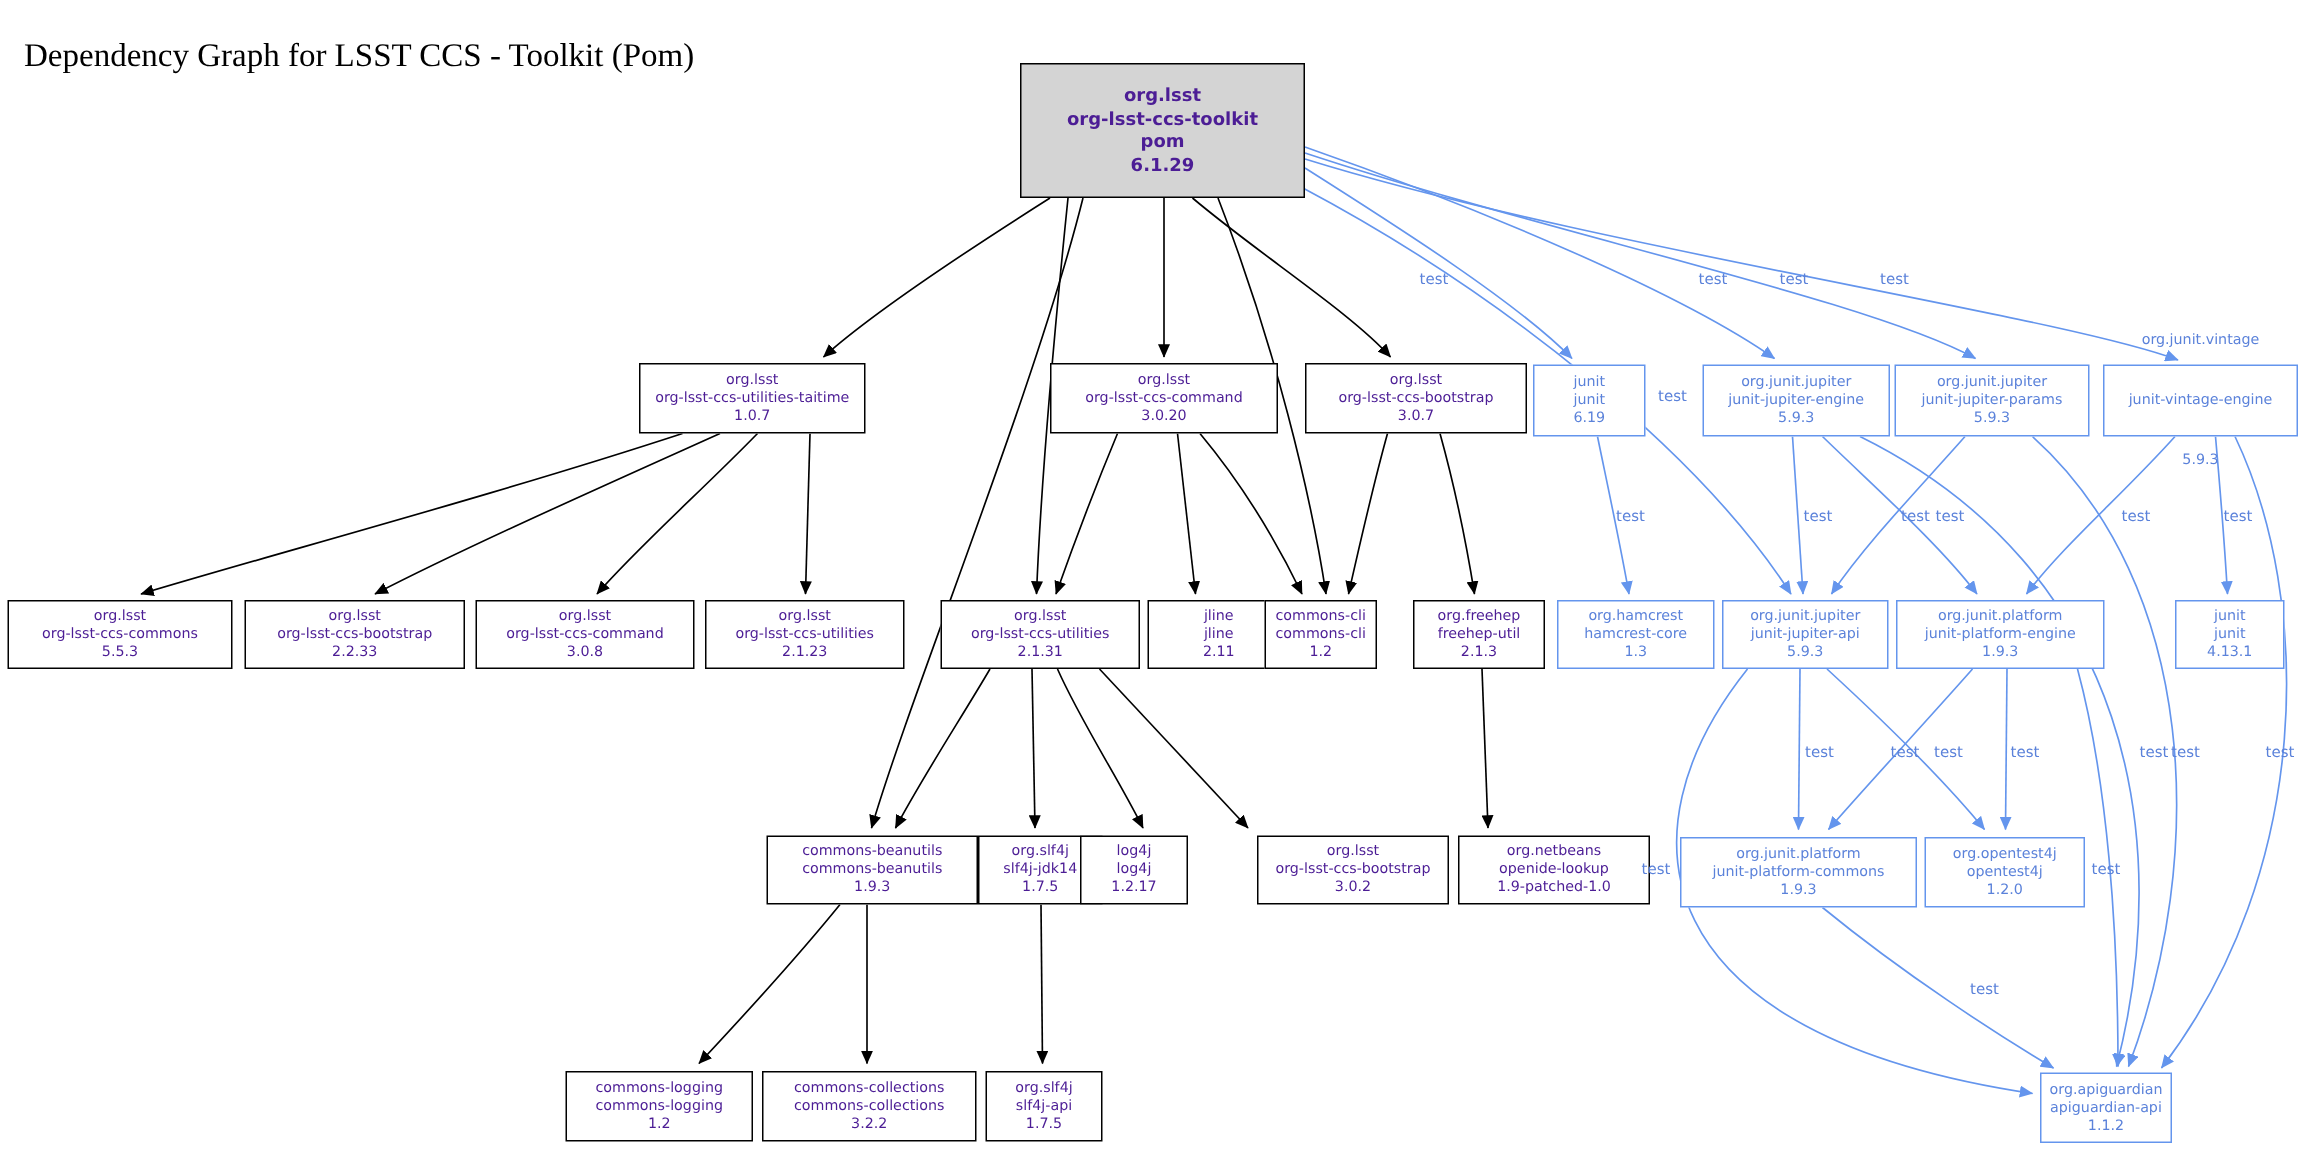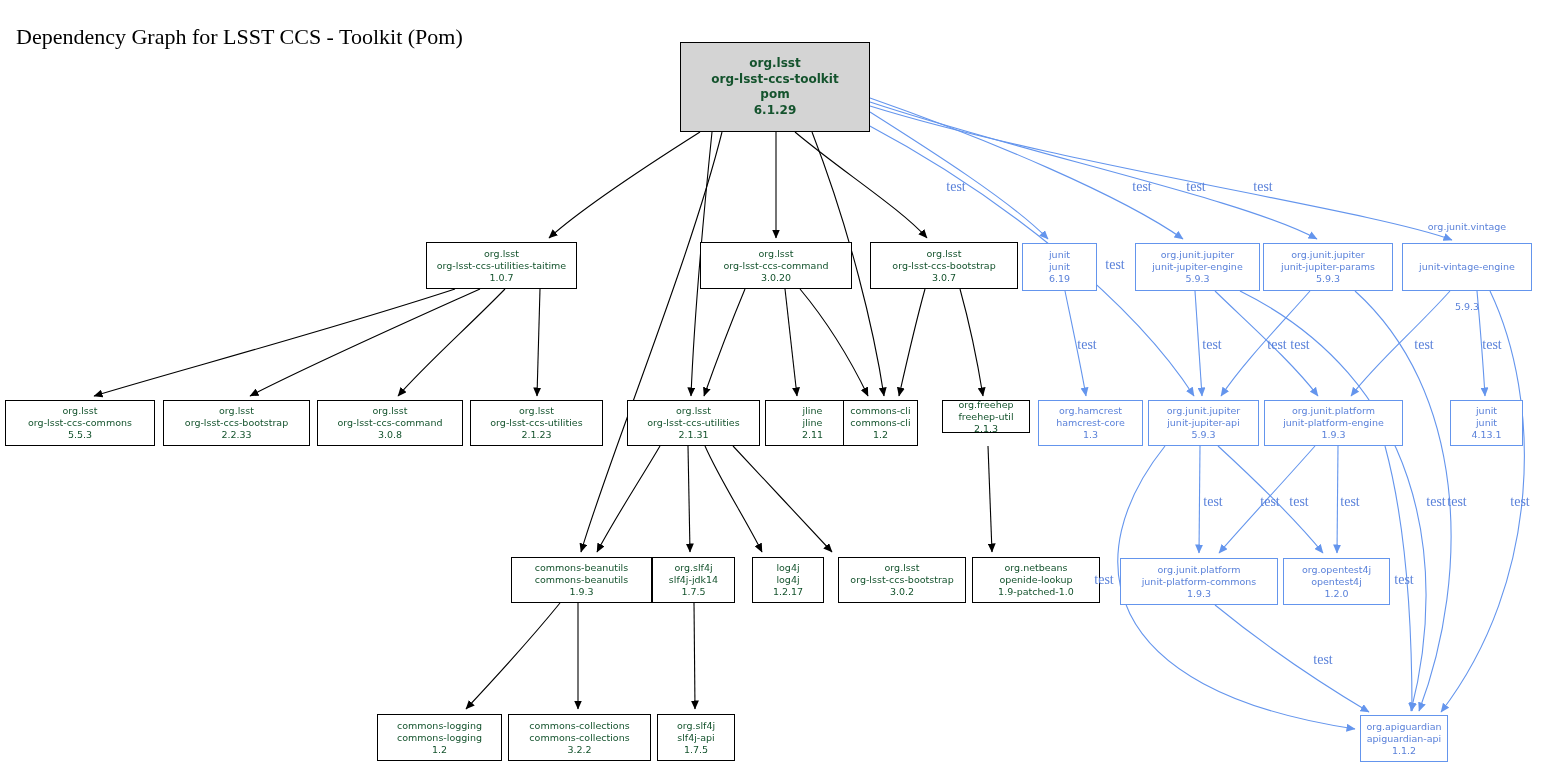--- a/index.html
+++ b/index.html
@@ -3,25 +3,25 @@
 <meta charset="utf-8">
 <style>
   html,body{margin:0;padding:0;background:#ffffff;}
   body{width:1545px;height:768px;position:relative;overflow:hidden;
        font-family:"DejaVu Sans","Liberation Sans",sans-serif;}
   #title{position:absolute;left:16px;top:6px;font-family:"Liberation Serif","DejaVu Serif",serif;
          font-size:22px;color:#000;white-space:nowrap;margin-top:18px;}
   #edges{position:absolute;left:0;top:0;width:1545px;height:768px;}
   .node{position:absolute;box-sizing:border-box;border:1px solid #000;background:#fff;
         display:flex;flex-direction:column;justify-content:center;align-items:center;
-        font-size:9.5px;line-height:12px;color:#14532d;text-align:center;white-space:nowrap;}
+        font-size:9.5px;line-height:12px;color:#4c1d95;text-align:center;white-space:nowrap;}
   .node.root{background:#d4d4d4;font-size:12px;line-height:15.5px;font-weight:600;}
   .node.test{border-color:#6495ED;color:#5b82da;}
-  .edge-label{position:absolute;transform:translate(-50%,-50%);font-size:14px;color:#5b82da;
-              white-space:nowrap;pointer-events:none;font-family:Liberation Serif, serif;}
+  .edge-label{position:absolute;transform:translate(-50%,-50%);font-size:10px;color:#5b82da;
+              white-space:nowrap;pointer-events:none;}
 </style>
 </head>
 <body>
 
 <div id="graph">
   <div id="title">Dependency Graph for LSST CCS - Toolkit (Pom)</div>
   <svg id="edges" viewBox="0 0 1545 768">
     <defs>
       <marker id="ab" markerWidth="10" markerHeight="8" refX="8.5" refY="4" orient="auto" markerUnits="userSpaceOnUse">
         <path d="M0,0 L9,4 L0,8 z" fill="#000"></path>
@@ -147,21 +147,21 @@
       <div class="node dep" style="left: 765px; top: 400px; width: 95px; height: 46px;">
         <span>jline</span>
         <span>jline</span>
         <span>2.11</span>
       </div>
       <div class="node dep" style="left: 843px; top: 400px; width: 75px; height: 46px;">
         <span>commons-cli</span>
         <span>commons-cli</span>
         <span>1.2</span>
       </div>
-      <div class="node dep" style="left: 942px; top: 400px; width: 88px; height: 33px; justify-content: center;">
+      <div class="node dep" style="left: 942px; top: 400px; width: 88px; height: 46px; justify-content: center;">
         <span>org.freehep</span>
         <span>freehep-util</span>
         <span>2.1.3</span>
       </div>
       <div class="node test" style="left: 1038px; top: 400px; width: 105px; height: 46px; text-align: right;">
         <span>org.hamcrest</span>
         <span>hamcrest-core</span>
         <span>1.3</span>
       </div>
       <div class="node test" style="left: 1148px; top: 400px; width: 111px; height: 46px;">
@@ -182,21 +182,21 @@
       <div class="node dep" style="left: 511px; top: 557px; width: 141px; height: 46px;">
         <span>commons-beanutils</span>
         <span>commons-beanutils</span>
         <span>1.9.3</span>
       </div>
       <div class="node dep" style="left: 652px; top: 557px; width: 83px; height: 46px;">
         <span>org.slf4j</span>
         <span>slf4j-jdk14</span>
         <span>1.7.5</span>
       </div>
-      <div class="node dep" style="left: 752px; top: 557px; width: 72px; height: 46px;">
+      <div class="node dep" style="left: 720px; top: 557px; width: 72px; height: 46px;">
         <span>log4j</span>
         <span>log4j</span>
         <span>1.2.17</span>
       </div>
       <div class="node dep" style="left: 838px; top: 557px; width: 128px; height: 46px;">
         <span>org.lsst</span>
         <span>org-lsst-ccs-bootstrap</span>
         <span>3.0.2</span>
       </div>
       <div class="node dep" style="left: 972px; top: 557px; width: 128px; height: 46px;">

